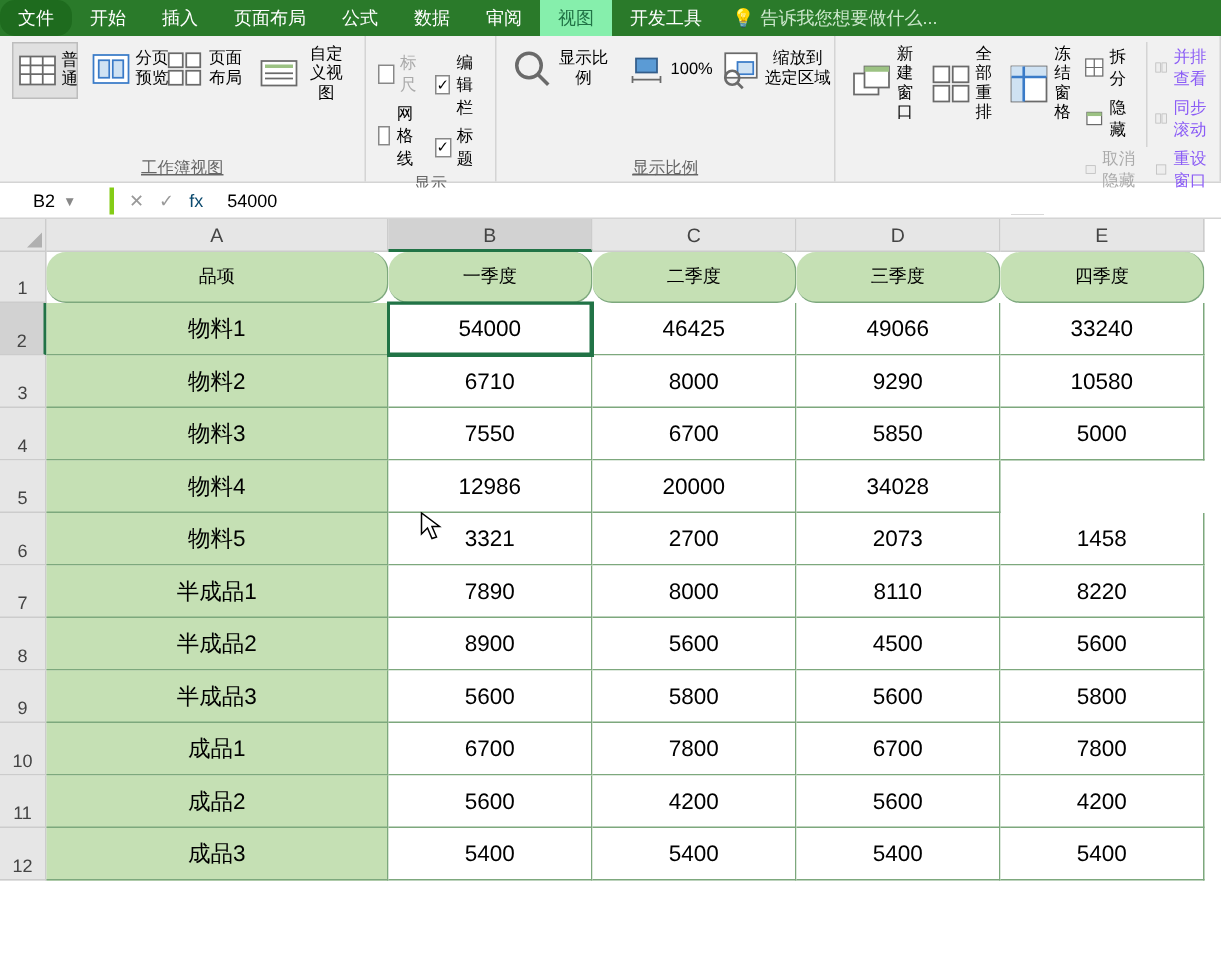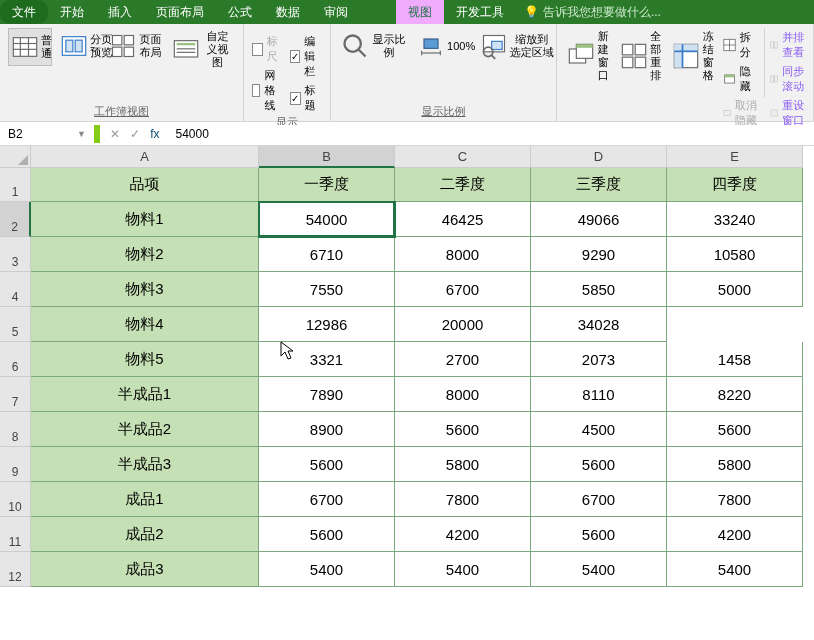--- a/index.html
+++ b/index.html
@@ -1,60 +1,60 @@
 <!DOCTYPE html>
 <html><head>
 <meta charset="utf-8">
 <style>
 * { box-sizing: border-box; margin: 0; padding: 0; font-family: "Microsoft YaHei", "SimSun", sans-serif; }
 body { background: #fff; width: 814px; height: 640px; overflow: hidden; font-size: 12px; }
 
 
 .menubar { background: #2a7a2a; display: flex; height: 24px; color: #fff; }
 .menubar .menu-item { padding: 4px 12px; cursor: pointer; }
-.menubar .menu-item.active { background: #f0abfc; color: #217346; margin-left: 36px; }
+.menubar .menu-item.active { background: #86efac; color: #217346; }
 .menubar .file { background: #1e6b1e; border-radius: 10px; }
 .menubar .tell-me { color: #cde8cd; padding: 4px 8px; }
 .menubar .bulb { margin-right: 4px; }
 
 
 .ribbon { background: #f1f1f1; border-bottom: 1px solid #d4d4d4; height: 98px; display: flex; }
 .ribbon-group { border-right: 1px solid #d4d4d4; padding: 4px 8px 2px; display: flex; flex-direction: column; justify-content: space-between; }
 .ribbon-group-content { display: flex; align-items: flex-start; gap: 6px; }
 .ribbon-group-label { text-align: center; font-size: 11px; color: #666; padding-top: 2px; text-decoration: underline; }
 .big-btn { display: flex; flex-direction: row; align-items: center; gap: 2px; cursor: pointer; padding: 2px; min-width: 40px; }
 .big-btn .icon-box { width: 32px; height: 32px; display: flex; align-items: center; justify-content: center; }
 .big-btn .lbl { font-size: 11px; text-align: center; line-height: 13px; }
 .big-btn.normal { background: #e0e0e0; border: 1px solid #bdbdbd; }
 .small-items { display: flex; flex-direction: column; gap: 4px; padding-top: 6px; }
 .small-item { display: flex; align-items: center; gap: 4px; font-size: 11px; cursor: pointer; }
 .chk { width: 13px; height: 13px; border: 1px solid #888; background: #fff; display: inline-flex; align-items: center; justify-content: center; font-size: 10px; color: #000; }
 
 
 .formula-row { display: flex; align-items: center; height: 24px; border-bottom: 1px solid #d4d4d4; background: #fff; }
-.name-box { width: 100px; border-right: 6px solid #84cc16; padding: 2px 8px; display: flex; justify-content: space-between; align-items: center; font-size: 12px; }
+.name-box { width: 76px; border-right: 3px solid #84cc16; padding: 2px 22px; display: flex; justify-content: space-between; align-items: center; font-size: 12px; }
 .name-box .dd { color: #888; font-size: 9px; }
 .fx-btns { display: flex; gap: 10px; padding: 0 10px; color: #999; align-items: center; }
 .fx-btns .fx { color: #0c4a6e; }
 .formula-input { flex: 1; padding: 2px 6px; font-size: 12px; border: none; outline: none; }
 
 
 .sheet-wrap { position: relative; }
 .colhdr-row { display: flex; height: 22px; }
 .corner { width: 31px; background: #e6e6e6; border-right: 1px solid #ccc; border-bottom: 1px solid #ccc; position: relative; }
 .corner::after { content: ""; position: absolute; right: 2px; bottom: 2px; width: 0; height: 0; border-left: 10px solid transparent; border-bottom: 10px solid #b0b0b0; }
 .colhdr { background: #e6e6e6; border-right: 1px solid #ccc; border-bottom: 1px solid #ccc; text-align: center; line-height: 22px; font-size: 13px; color: #444; }
 .colhdr.sel { background: #d2d2d2; border-bottom: 2px solid #217346; }
 .colA { width: 228px; } .colB { width: 136px; } .colC { width: 136px; } .colD { width: 136px; } .colE { width: 136px; }
 
 .data-row { display: flex; }
 .rowhdr { width: 31px; background: #e6e6e6; border-right: 1px solid #ccc; border-bottom: 1px solid #ccc; text-align: center; font-size: 12px; color: #444; display: flex; align-items: flex-end; justify-content: center; padding-bottom: 2px; }
 .rowhdr.sel { background: #d2d2d2; border-right: 2px solid #217346; }
 .cell { border-right: 1px solid #7da87d; border-bottom: 1px solid #7da87d; text-align: center; font-size: 15px; display: flex; align-items: center; justify-content: center; }
-.hdr-row .cell { background: #c5e0b4; font-size: 15px; }
+.hdr-row .cell { background: #c5e0b4; font-size: 12px; border-radius: 13px; }
 .hdr-row .rowhdr, .hdr-row { height: 34px; }
 .body-row, .body-row .rowhdr { height: 35px; }
 .body-row .cell.colA { background: #c5e0b4; }
 .body-row .cell { background: #fff; }
 .active-cell { outline: 2px solid #217346; outline-offset: -1px; box-shadow: inset 0 0 0 1px #217346; position: relative; z-index: 2; }
 
 .cursor-arrow { position: absolute; left: 280px; top: 195px; z-index: 10; width: 16px; height: 20px; }
 .cursor-arrow svg { width: 100%; height: 100%; }
 
 

